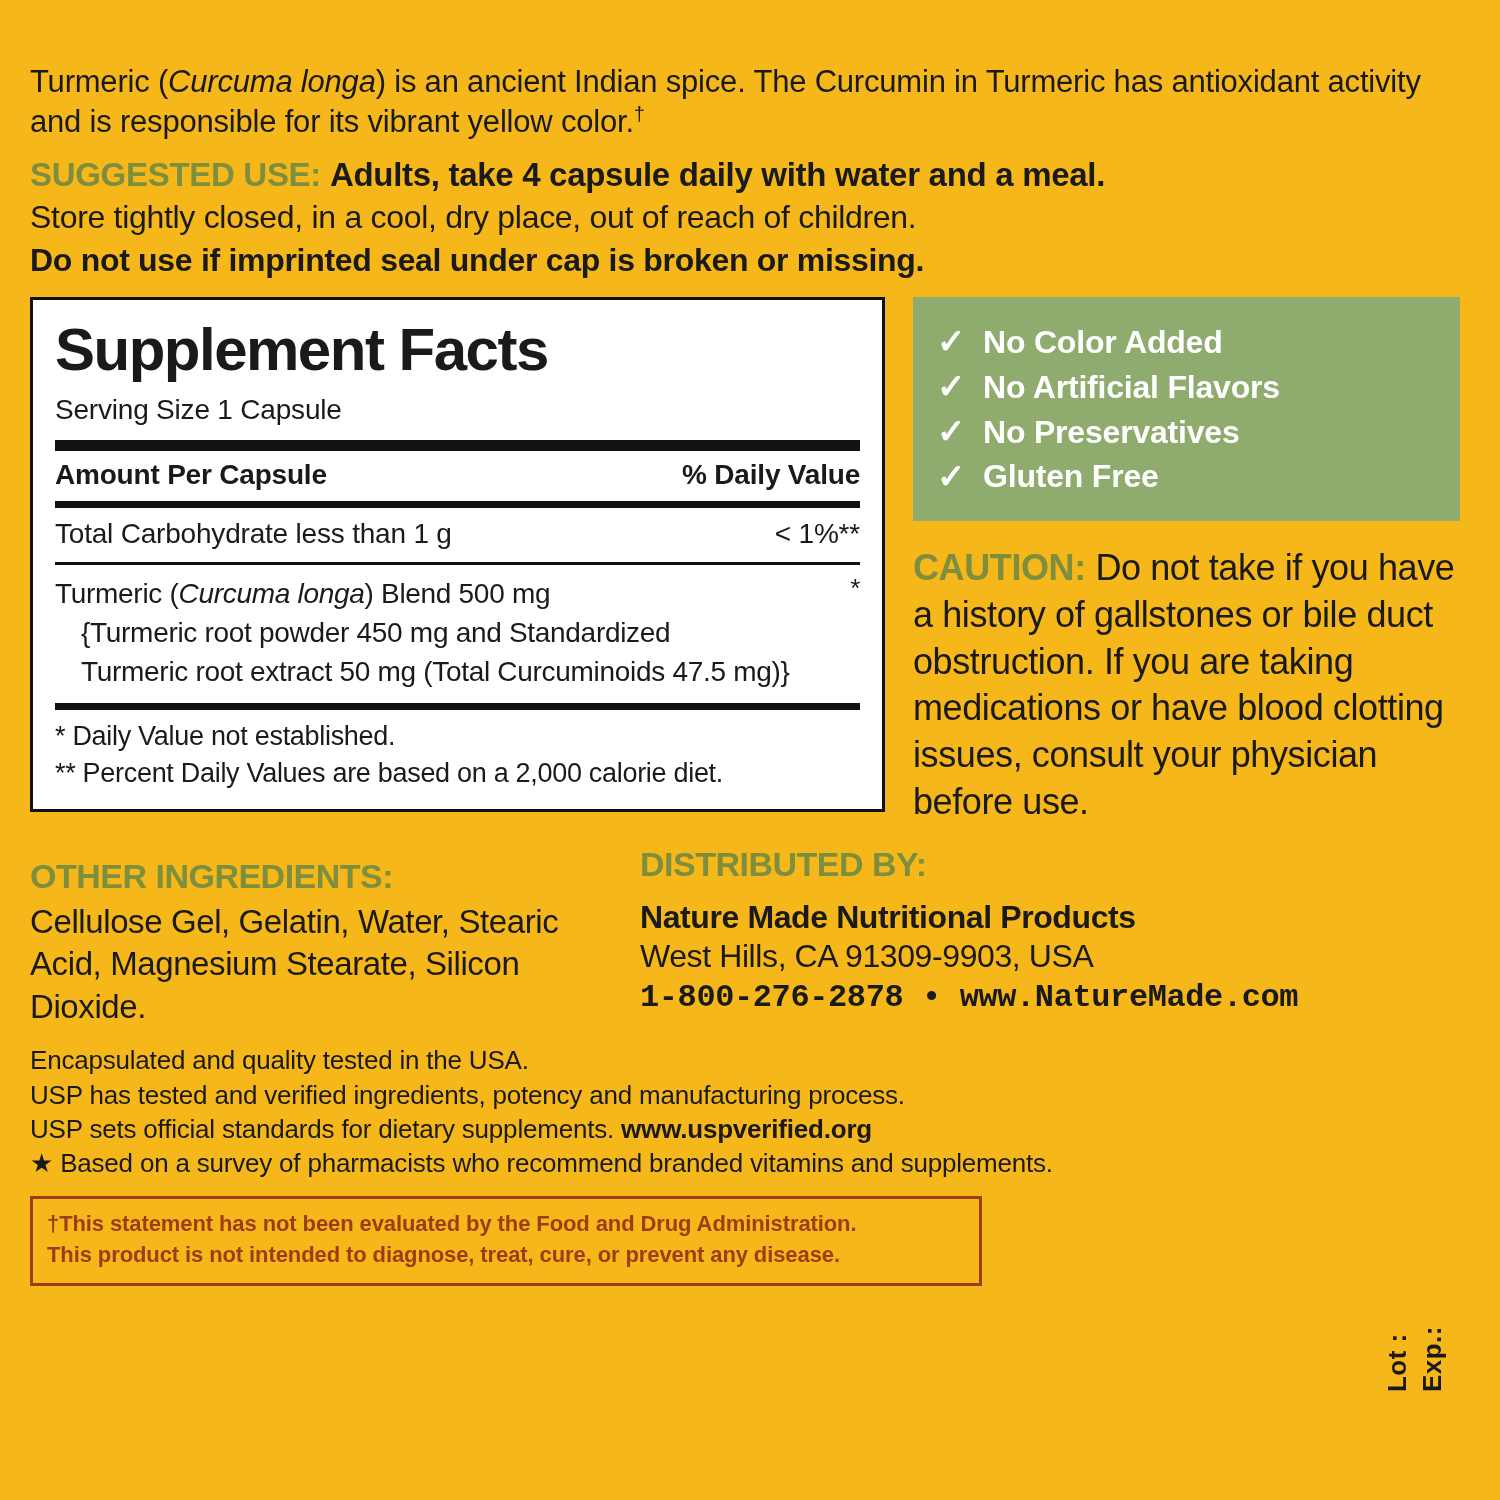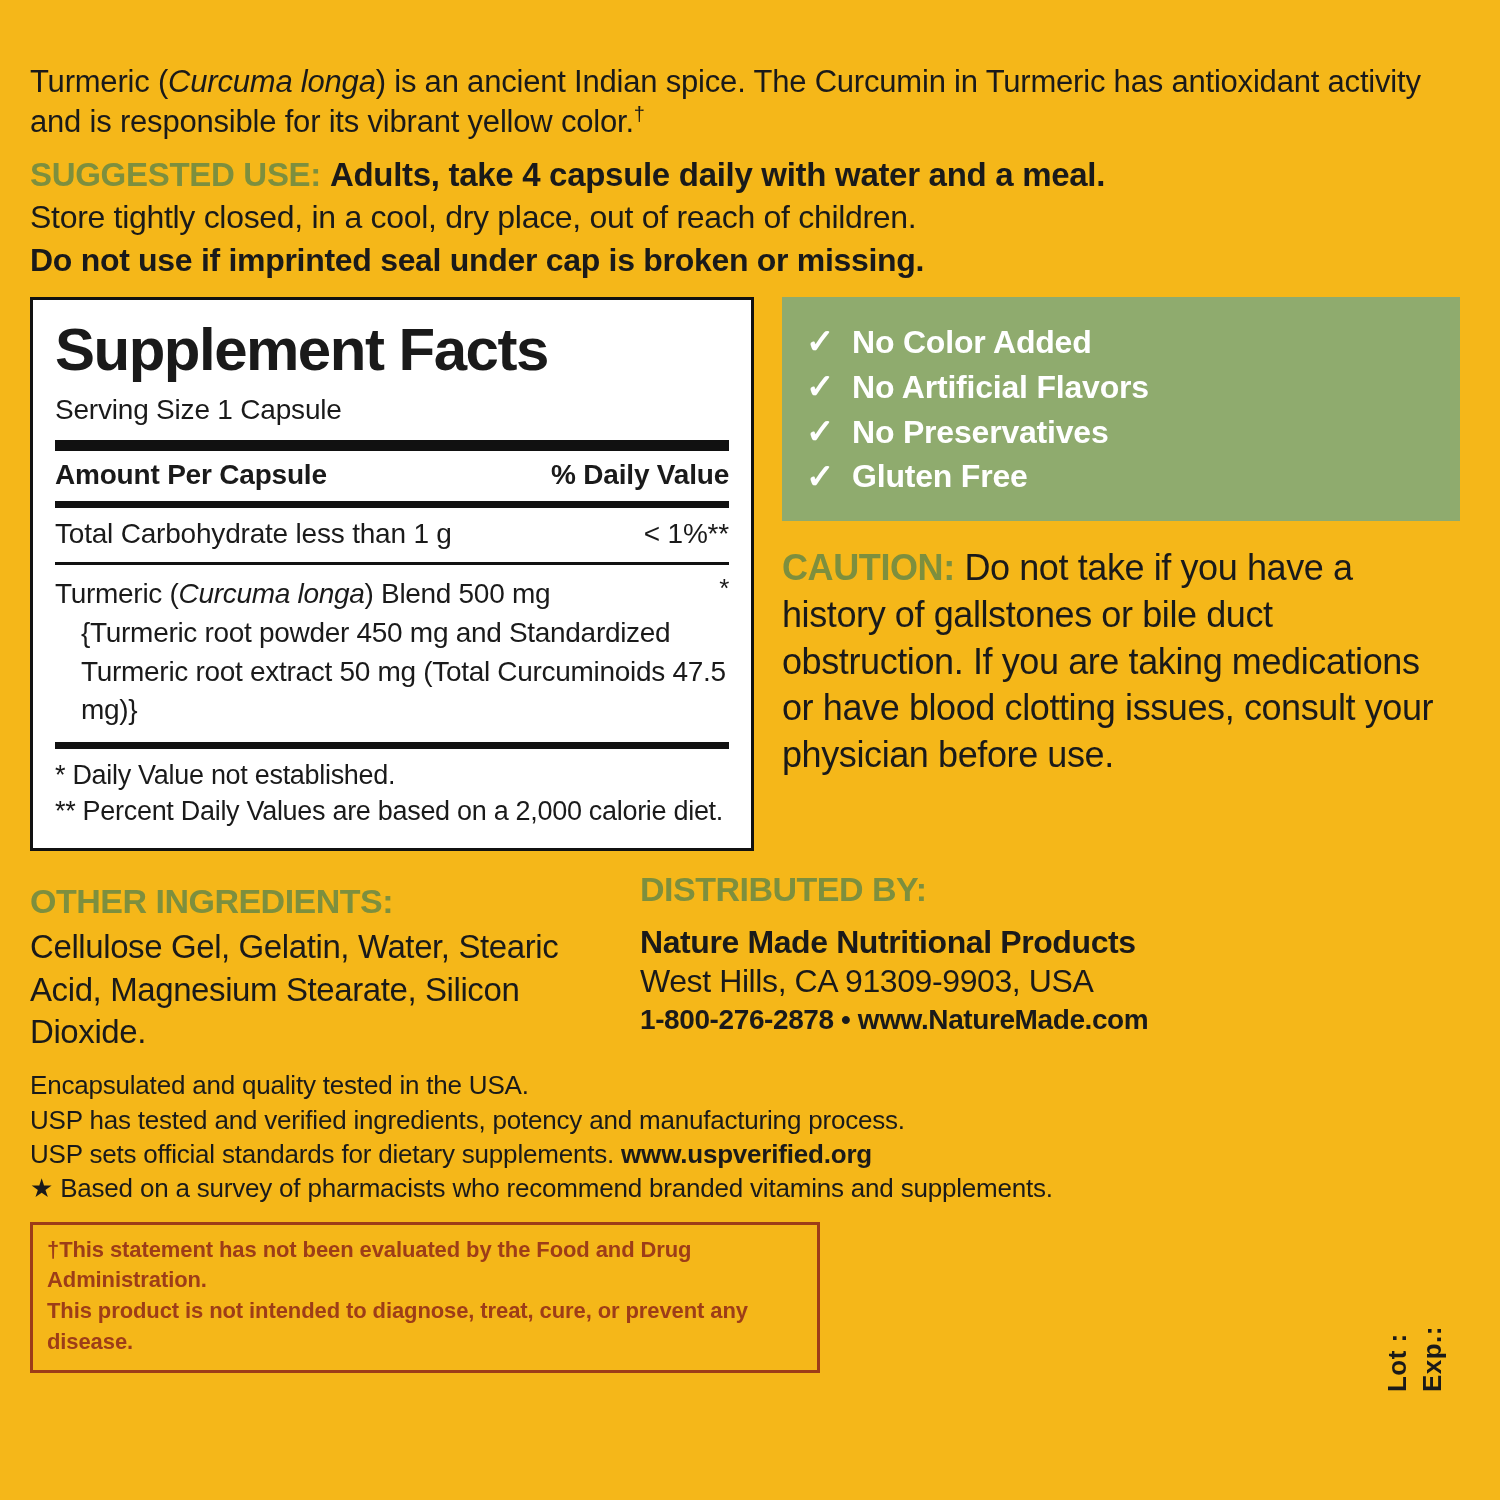--- a/index.html
+++ b/index.html
@@ -59,21 +59,21 @@
 
   
   .mid {
     display: flex;
     margin-top: 16px;
     align-items: flex-start;
   }
 
   
   .sf {
-    width: 724px;
+    width: 855px;
     background: #ffffff;
     border: 3px solid #111;
     box-sizing: border-box;
     padding: 20px 22px 18px 22px;
   }
   .sf-title {
     font-size: 60px;
     font-weight: bold;
     letter-spacing: -1.5px;
     line-height: 1;
@@ -184,37 +184,38 @@
     font-weight: bold;
     letter-spacing: -0.4px;
     margin-top: 14px;
   }
   .dist-addr {
     font-size: 32px;
     letter-spacing: -0.4px;
     line-height: 1.3;
   }
   .dist-phone {
-    font-size: 28px;
-    font-weight: bold;
-    letter-spacing: -0.4px;
-    line-height: 1.3;
+    font-size: 32px;
+    font-weight: bold;
+    letter-spacing: -0.4px;
+    line-height: 1.3;
+    font-family: Liberation Mono, monospace;
   }
 
   .fineprint {
     margin-top: 14px;
     font-size: 26px;
     line-height: 1.32;
     letter-spacing: -0.2px;
   }
   .fineprint b { font-weight: bold; }
 
   .disclaimer {
     margin-top: 16px;
-    width: 790px;
+    width: 952px;
     border: 3px solid #9d3d18;
     box-sizing: border-box;
     padding: 10px 12px 12px 14px;
     color: #9d3d18;
     font-size: 22px;
     font-weight: bold;
     line-height: 1.4;
     letter-spacing: -0.1px;
   }
 

